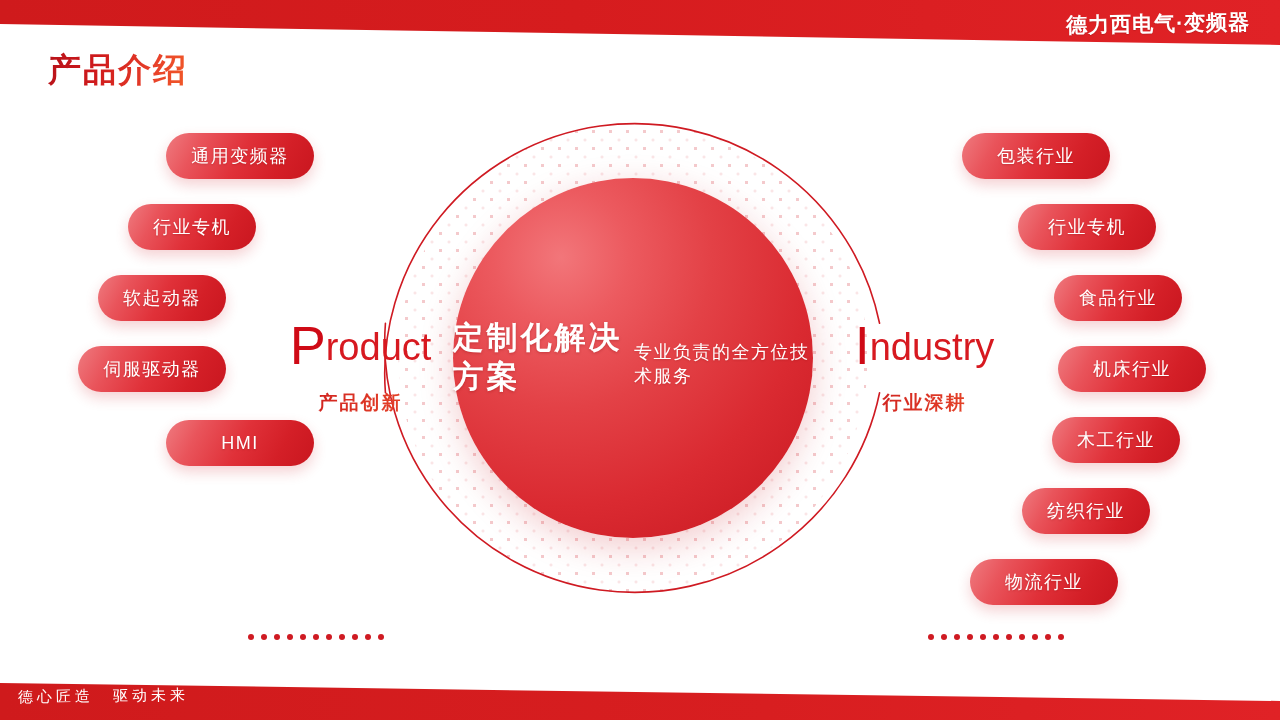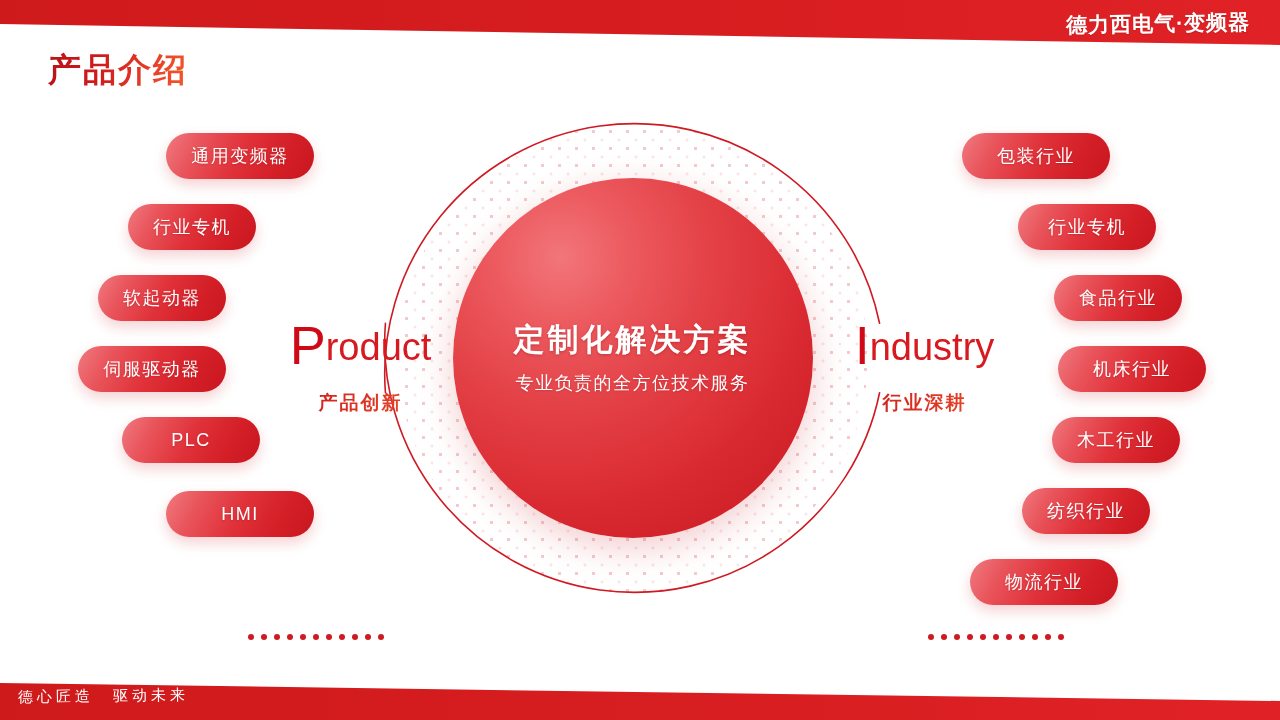--- a/index.html
+++ b/index.html
@@ -54,21 +54,21 @@
     mask-image:radial-gradient(circle at 50% 50%, transparent 0, transparent 43%, #000 49%, #000 86%, transparent 97%);
     opacity:.65;
   }
   .core-circle{
     position:absolute;left:50%;top:50%;
     width:360px;height:360px;margin-left:-180px;margin-top:-180px;
     border-radius:50%;
     background:
       radial-gradient(circle at 30% 22%, #f2767a 0%, #ec5a5f 18%, #e34146 40%, #da2a31 66%, #cf1f27 85%, #c8161f 100%);
     box-shadow:0 10px 34px rgba(200,22,31,.22);
-    display:flex;flex-direction:column;align-items:center;justify-content:center;
+    display:flex;flex-direction:row;align-items:center;justify-content:center;
   }
   .core-title{
     color:#ffffff;font-size:31px;font-weight:bold;letter-spacing:3px;
     text-shadow:0 1px 3px rgba(120,0,8,.30);
     line-height:1.25;
   }
   .core-sub{
     color:#ffffff;font-size:18px;font-weight:400;letter-spacing:1.5px;
     margin-top:11px;
     text-shadow:0 1px 2px rgba(120,0,8,.22);
@@ -171,21 +171,20 @@
       <span class="cap">I</span><span>ndustry</span>
     </div>
     <div class="side-cn">行业深耕</div>
   </div>
 
   <div class="pill-col left" id="left-pills">
       <div class="pill" style="width: 148px; margin-left: 106px;">通用变频器</div>
       <div class="pill" style="width: 128px; margin-left: 68px;">行业专机</div>
       <div class="pill" style="width: 128px; margin-left: 38px;">软起动器</div>
       <div class="pill" style="width: 148px; margin-left: 18px;">伺服驱动器</div>
-      <div class="pill" style="width: 138px; margin-left: 62px;">PLC</div>
       <div class="pill" style="width: 148px; margin-left: 106px; margin-top: 28px;">HMI</div>
     </div>
   <div class="pill-col right" id="right-pills">
       <div class="pill" style="width: 148px; margin-left: 32px;">包装行业</div>
       <div class="pill" style="width: 138px; margin-left: 88px;">行业专机</div>
       <div class="pill" style="width: 128px; margin-left: 124px;">食品行业</div>
       <div class="pill" style="width: 148px; margin-left: 128px;">机床行业</div>
       <div class="pill" style="width: 128px; margin-left: 122px;">木工行业</div>
       <div class="pill" style="width: 128px; margin-left: 92px;">纺织行业</div>
       <div class="pill" style="width: 148px; margin-left: 40px;">物流行业</div>

